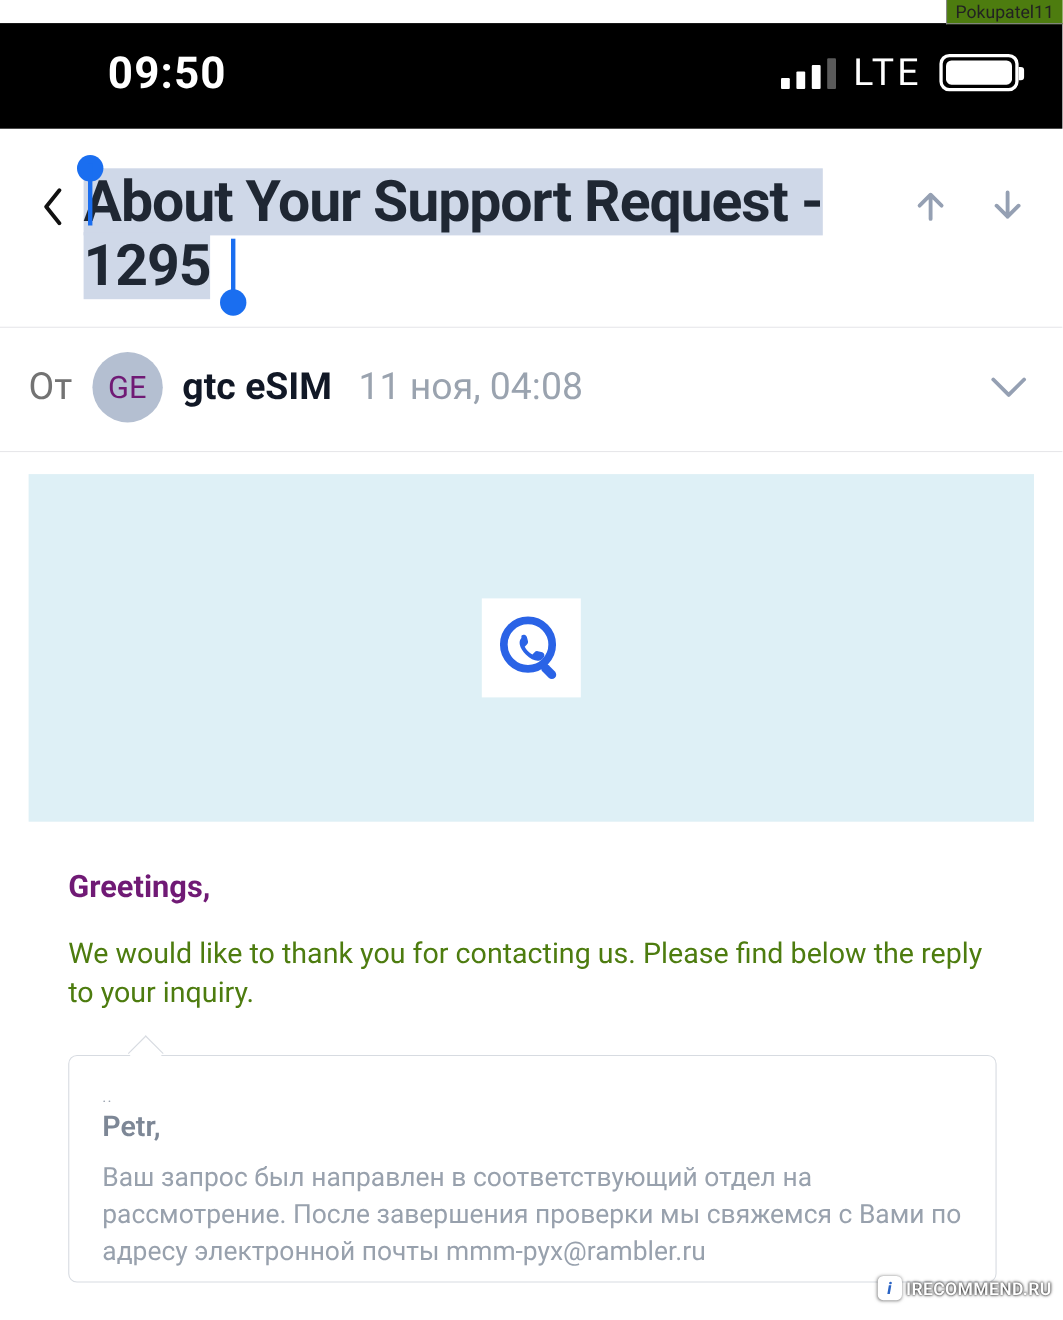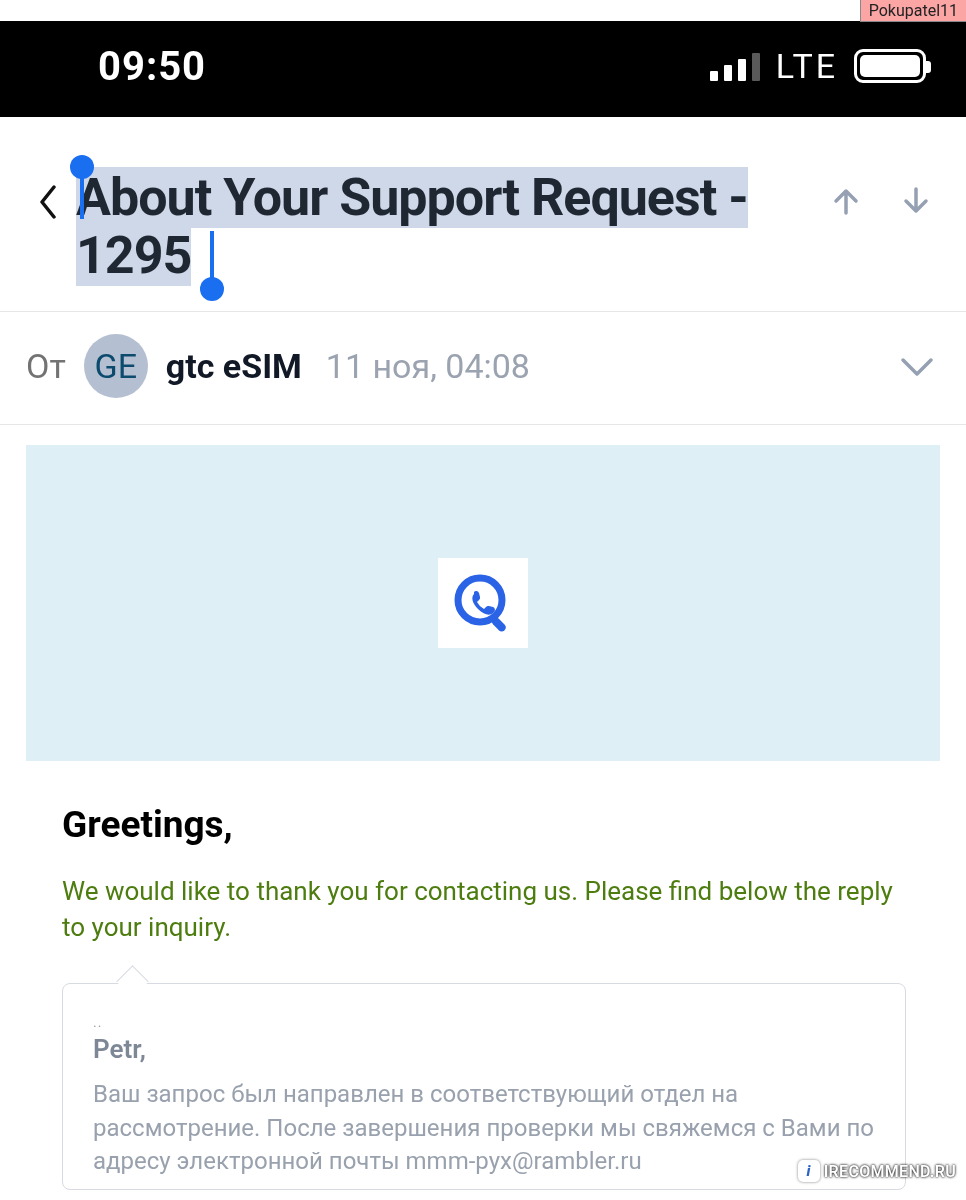--- a/index.html
+++ b/index.html
@@ -9,21 +9,21 @@
     overflow: hidden;
     font-family: -apple-system, BlinkMacSystemFont, "Segoe UI", Roboto, Helvetica, Arial, sans-serif;
     background: #fff;
   }
 
   
   .watermark-tag {
     position: absolute;
     top: 0;
     right: 0;
-    background: #fca5a5;
+    background: #4d7c0f;
     color: #222;
     font-size: 16px;
     padding: 1px 8px;
     border: 1px solid #888;
     border-top: none;
     border-right: none;
     z-index: 50;
   }
   .watermark-br {
     position: absolute;
@@ -117,21 +117,21 @@
     left:3px; top:3px; bottom:3px;
     width: calc(100% - 6px);
     background:#fff;
     border-radius:5px;
   }
 
   
   .header {
     display: flex;
     align-items: flex-start;
-    padding: 52px 32px 26px 28px;
+    padding: 38px 32px 26px 28px;
     border-bottom: 1px solid #e7e7ea;
   }
   .back {
     flex: none;
     width: 40px;
     margin-top: 16px;
     display:flex; align-items:center; justify-content:center;
     color:#1a1a1a;
   }
   .back svg { width: 18px; height: 34px; }
@@ -181,22 +181,22 @@
     gap: 18px;
     padding: 22px 32px 26px 26px;
     border-bottom: 1px solid #e7e7ea;
     font-size: 34px;
   }
   .from-label { color:#737373; }
   .avatar {
     width: 64px; height: 64px;
     border-radius: 50%;
     background:#b4bfd1;
-    color:#0c4a6e;
-    font-size: 34px;
+    color:#701a75;
+    font-size: 28px;
     display:flex; align-items:center; justify-content:center;
   }
   .sender-name { color:#111826;font-weight:bold; }
   .sent-date { color:#9aa3af; margin-left: 6px; }
   .from-row .exp {
     margin-left:auto;
     color:#95a0b3;
   }
   .from-row .exp svg{ width:34px; height:22px; }
 
@@ -214,23 +214,23 @@
     background:#fff;
     display:flex; align-items:center; justify-content:center;
   }
   .banner .logo-box svg{ width:62px; height:62px; }
 
   .msg {
     padding: 42px 34px 0 36px;
     color:#1b2432;
   }
   .msg .greet {
-    font-size: 37px;
+    font-size: 28px;
     font-weight: 700;
-    color:#000000;
+    color:#701a75;
     margin-bottom: 28px;
   }
   .msg .intro {
     font-size: 26px;
     line-height: 1.36;
     color:#4d7c0f;
     margin-bottom: 38px;
   }
 
   .quote-box{

